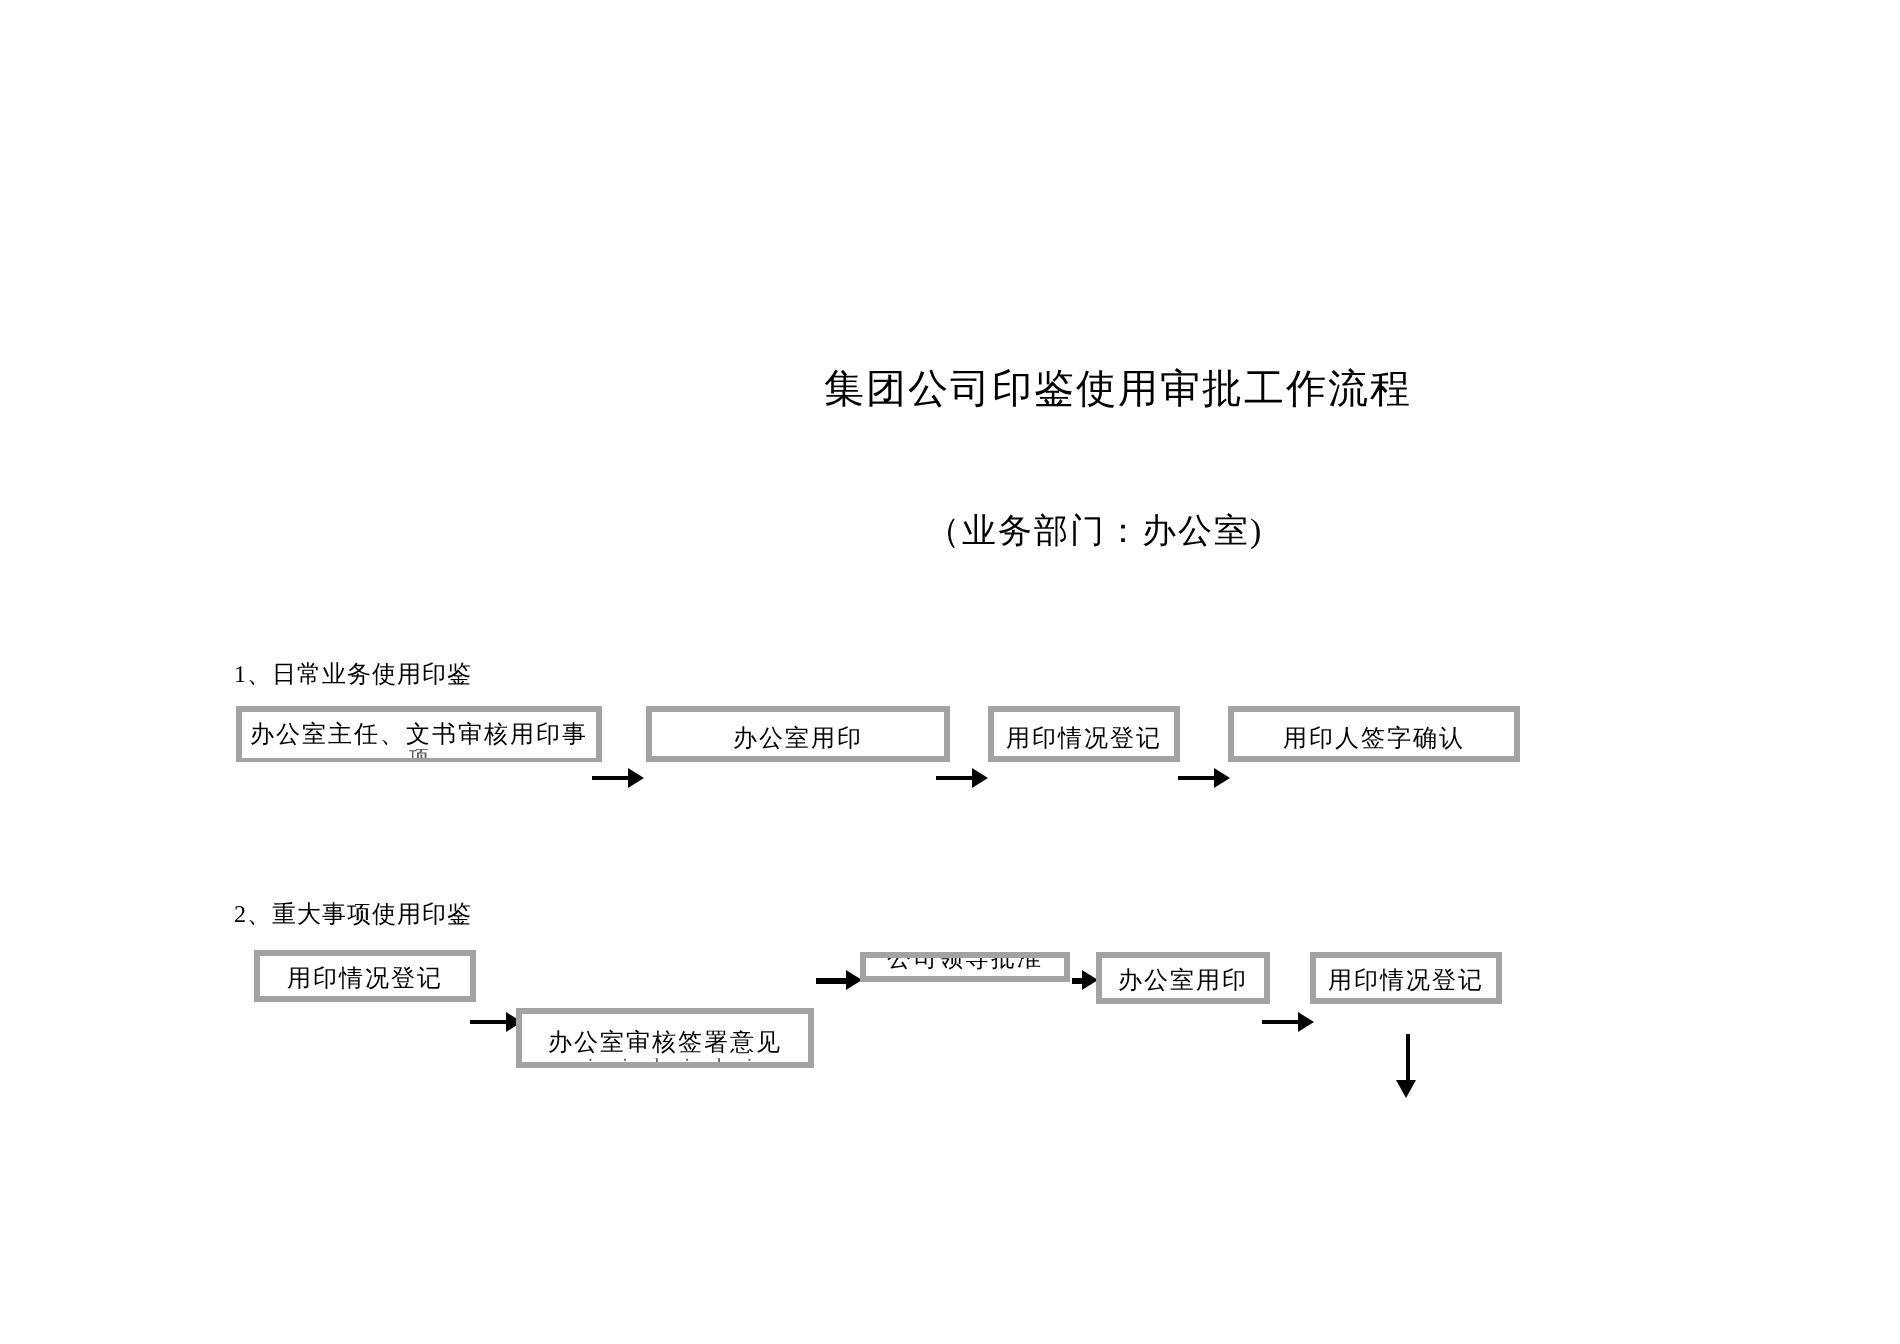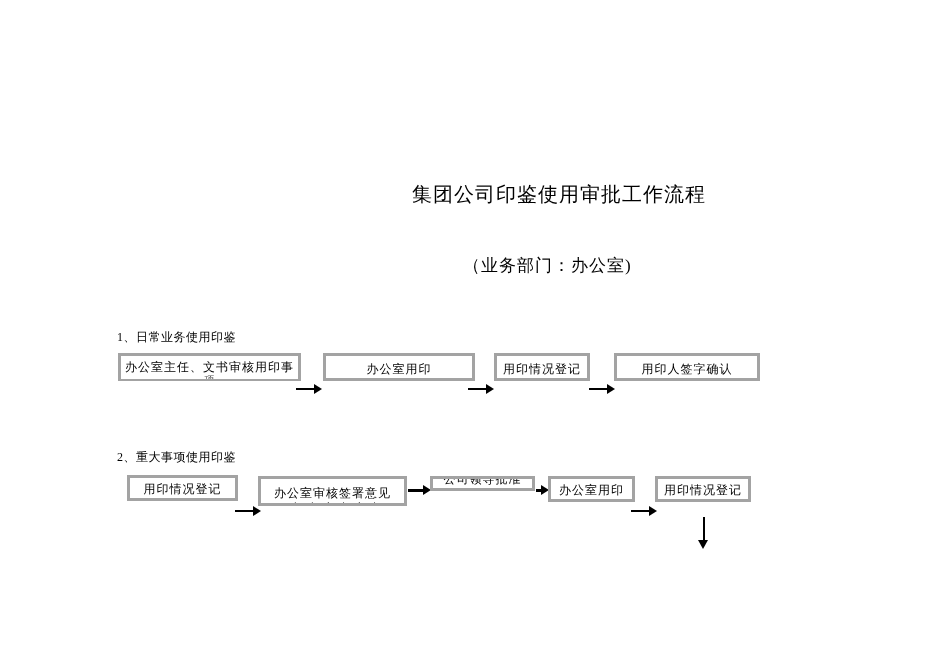--- a/index.html
+++ b/index.html
@@ -38,21 +38,21 @@
   }
   .flow-box.single{display:flex;align-items:flex-end;justify-content:center;}
   .flow-box .line1{display:block;line-height:15px;padding-top:4px;}
   .flow-box .line2{display:block;font-size:10px;line-height:10px;letter-spacing:0;color:#555;}
   .b11{left:118px;top:353px;width:183px;height:28px;border-bottom-width:2px;}
   .b11 .line1{padding-top:3px;line-height:16px;}
   .b12{left:323px;top:353px;width:152px;height:28px;}
   .b13{left:494px;top:353px;width:96px;height:28px;}
   .b14{left:614px;top:353px;width:146px;height:28px;}
   .b21{left:127px;top:475px;width:111px;height:26px;}
-  .b22{left:258px;top:476px;width:149px;height:30px;}
+  .b22{left:258px;top:504px;width:149px;height:30px;}
   .b22 .line1{padding-top:6px;line-height:16px;}
   .b23{left:430px;top:476px;width:105px;height:15px;}
   .b24{left:548px;top:476px;width:87px;height:26px;}
   .b25{left:655px;top:476px;width:96px;height:26px;}
   
   .arrow-r{position:absolute;height:10px;}
   .arrow-r .shaft{position:absolute;left:0;right:7px;top:4px;height:2px;background:#000;}
   .arrow-r .head{position:absolute;right:0;top:0;width:0;height:0;
     border-left:8px solid #000;border-top:5px solid transparent;border-bottom:5px solid transparent;}
   .arrow-r.bold .shaft{top:3.5px;height:3px;}

